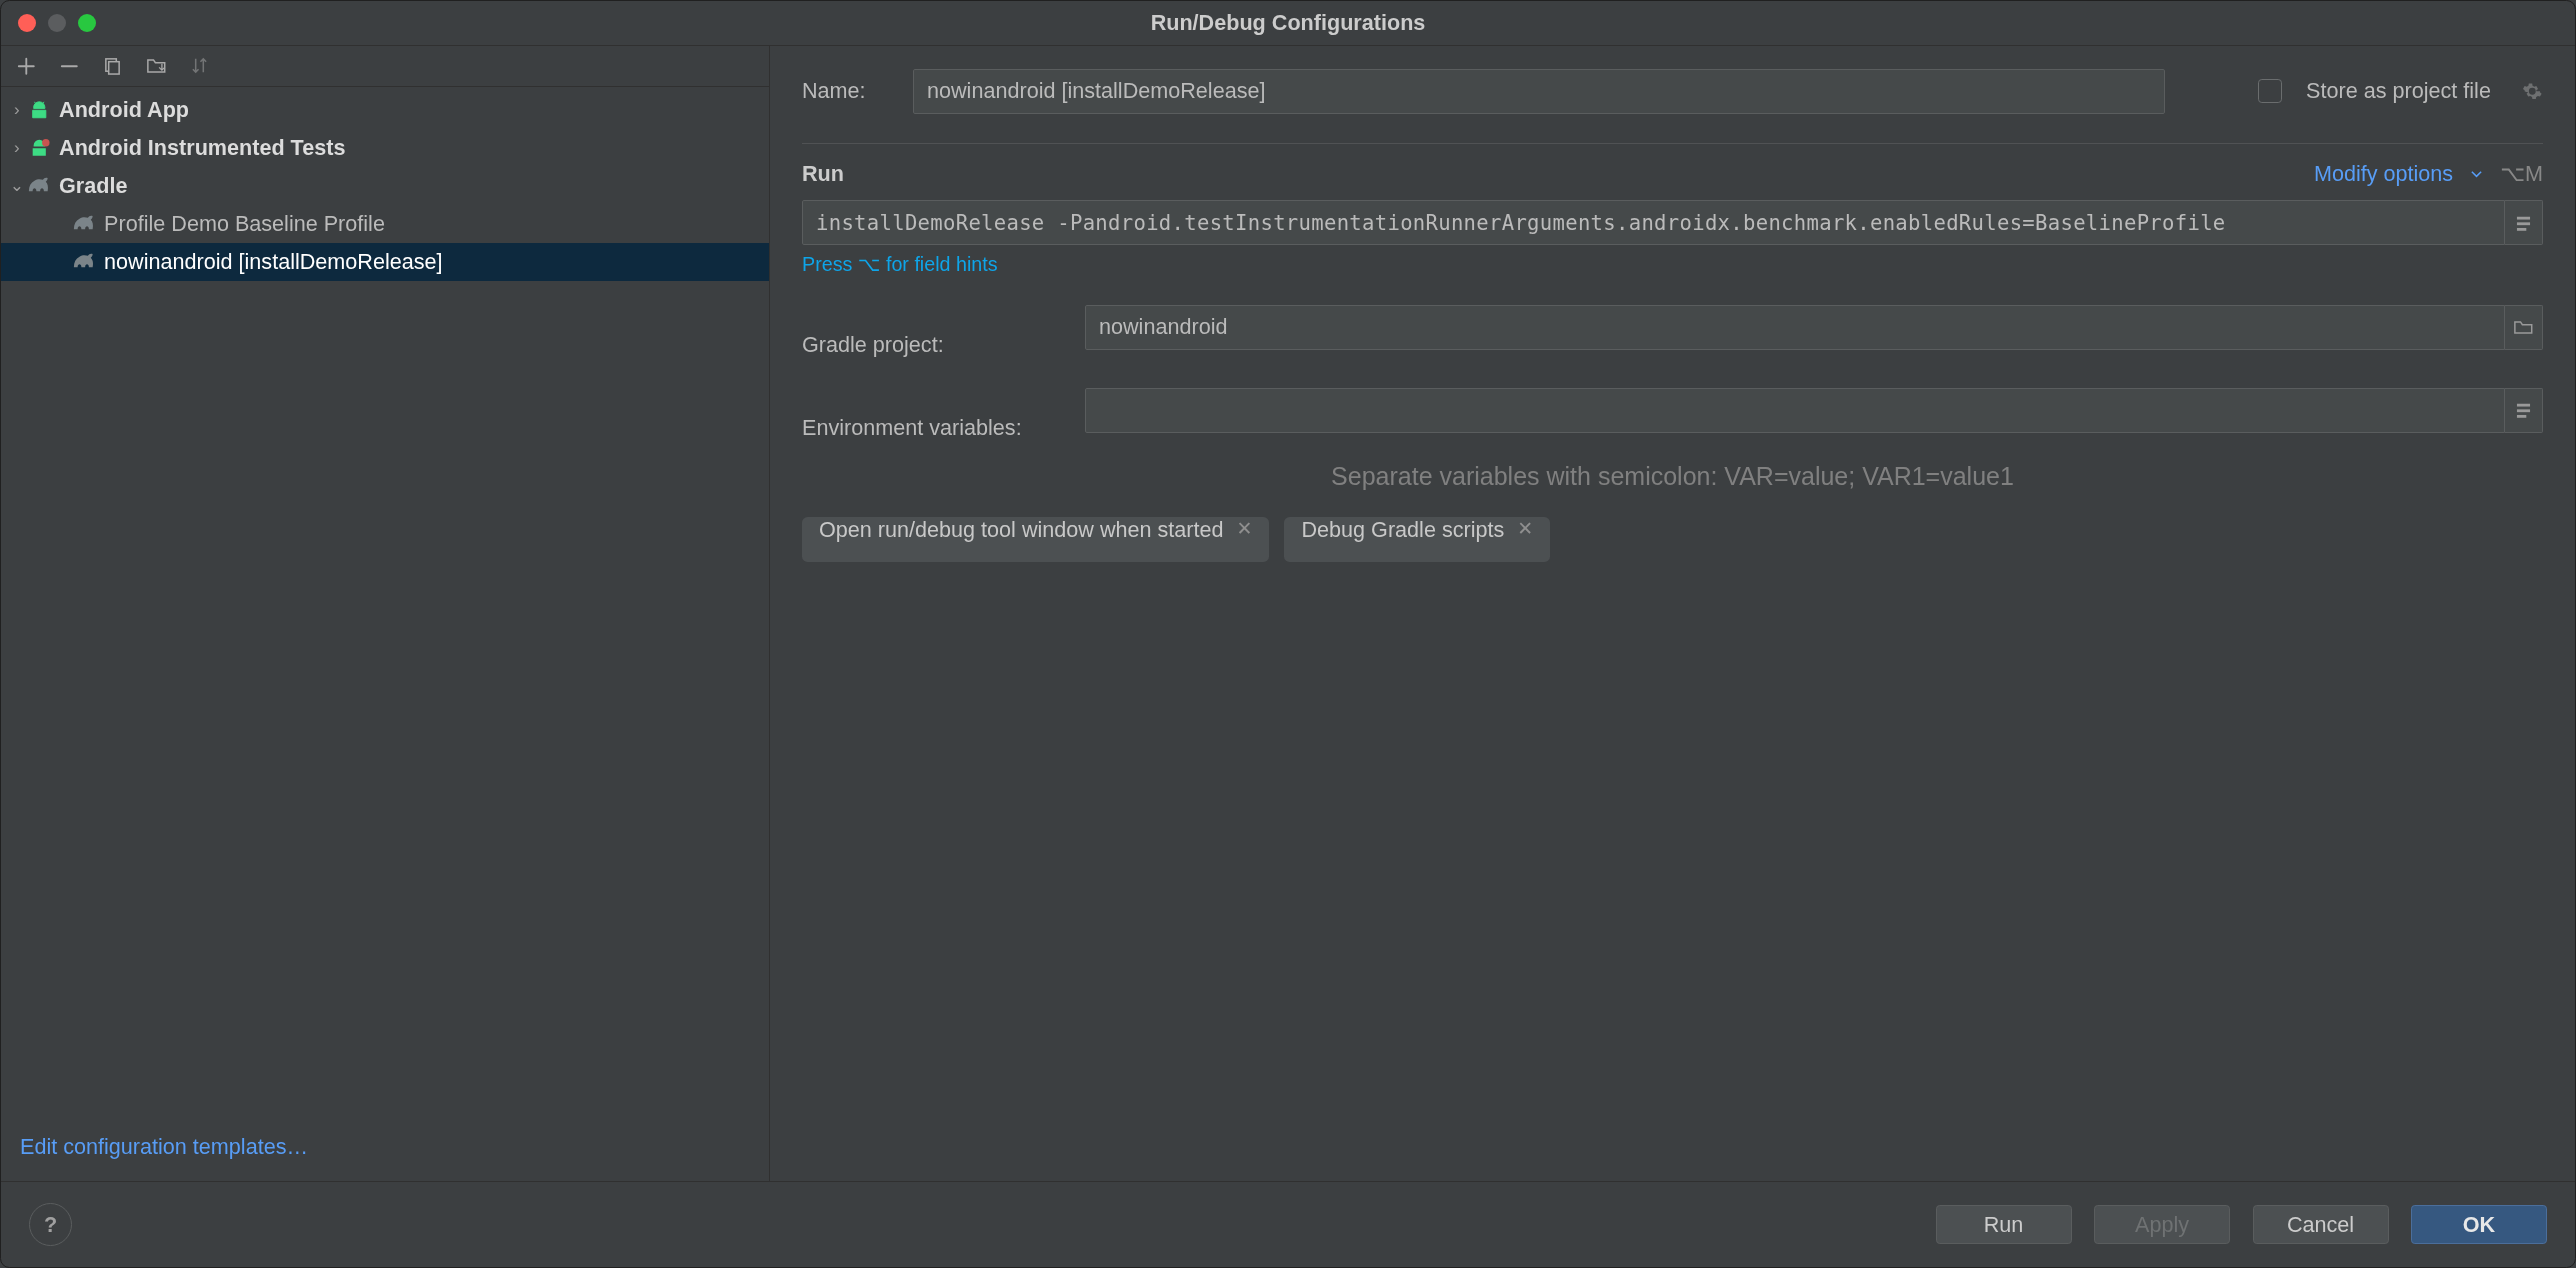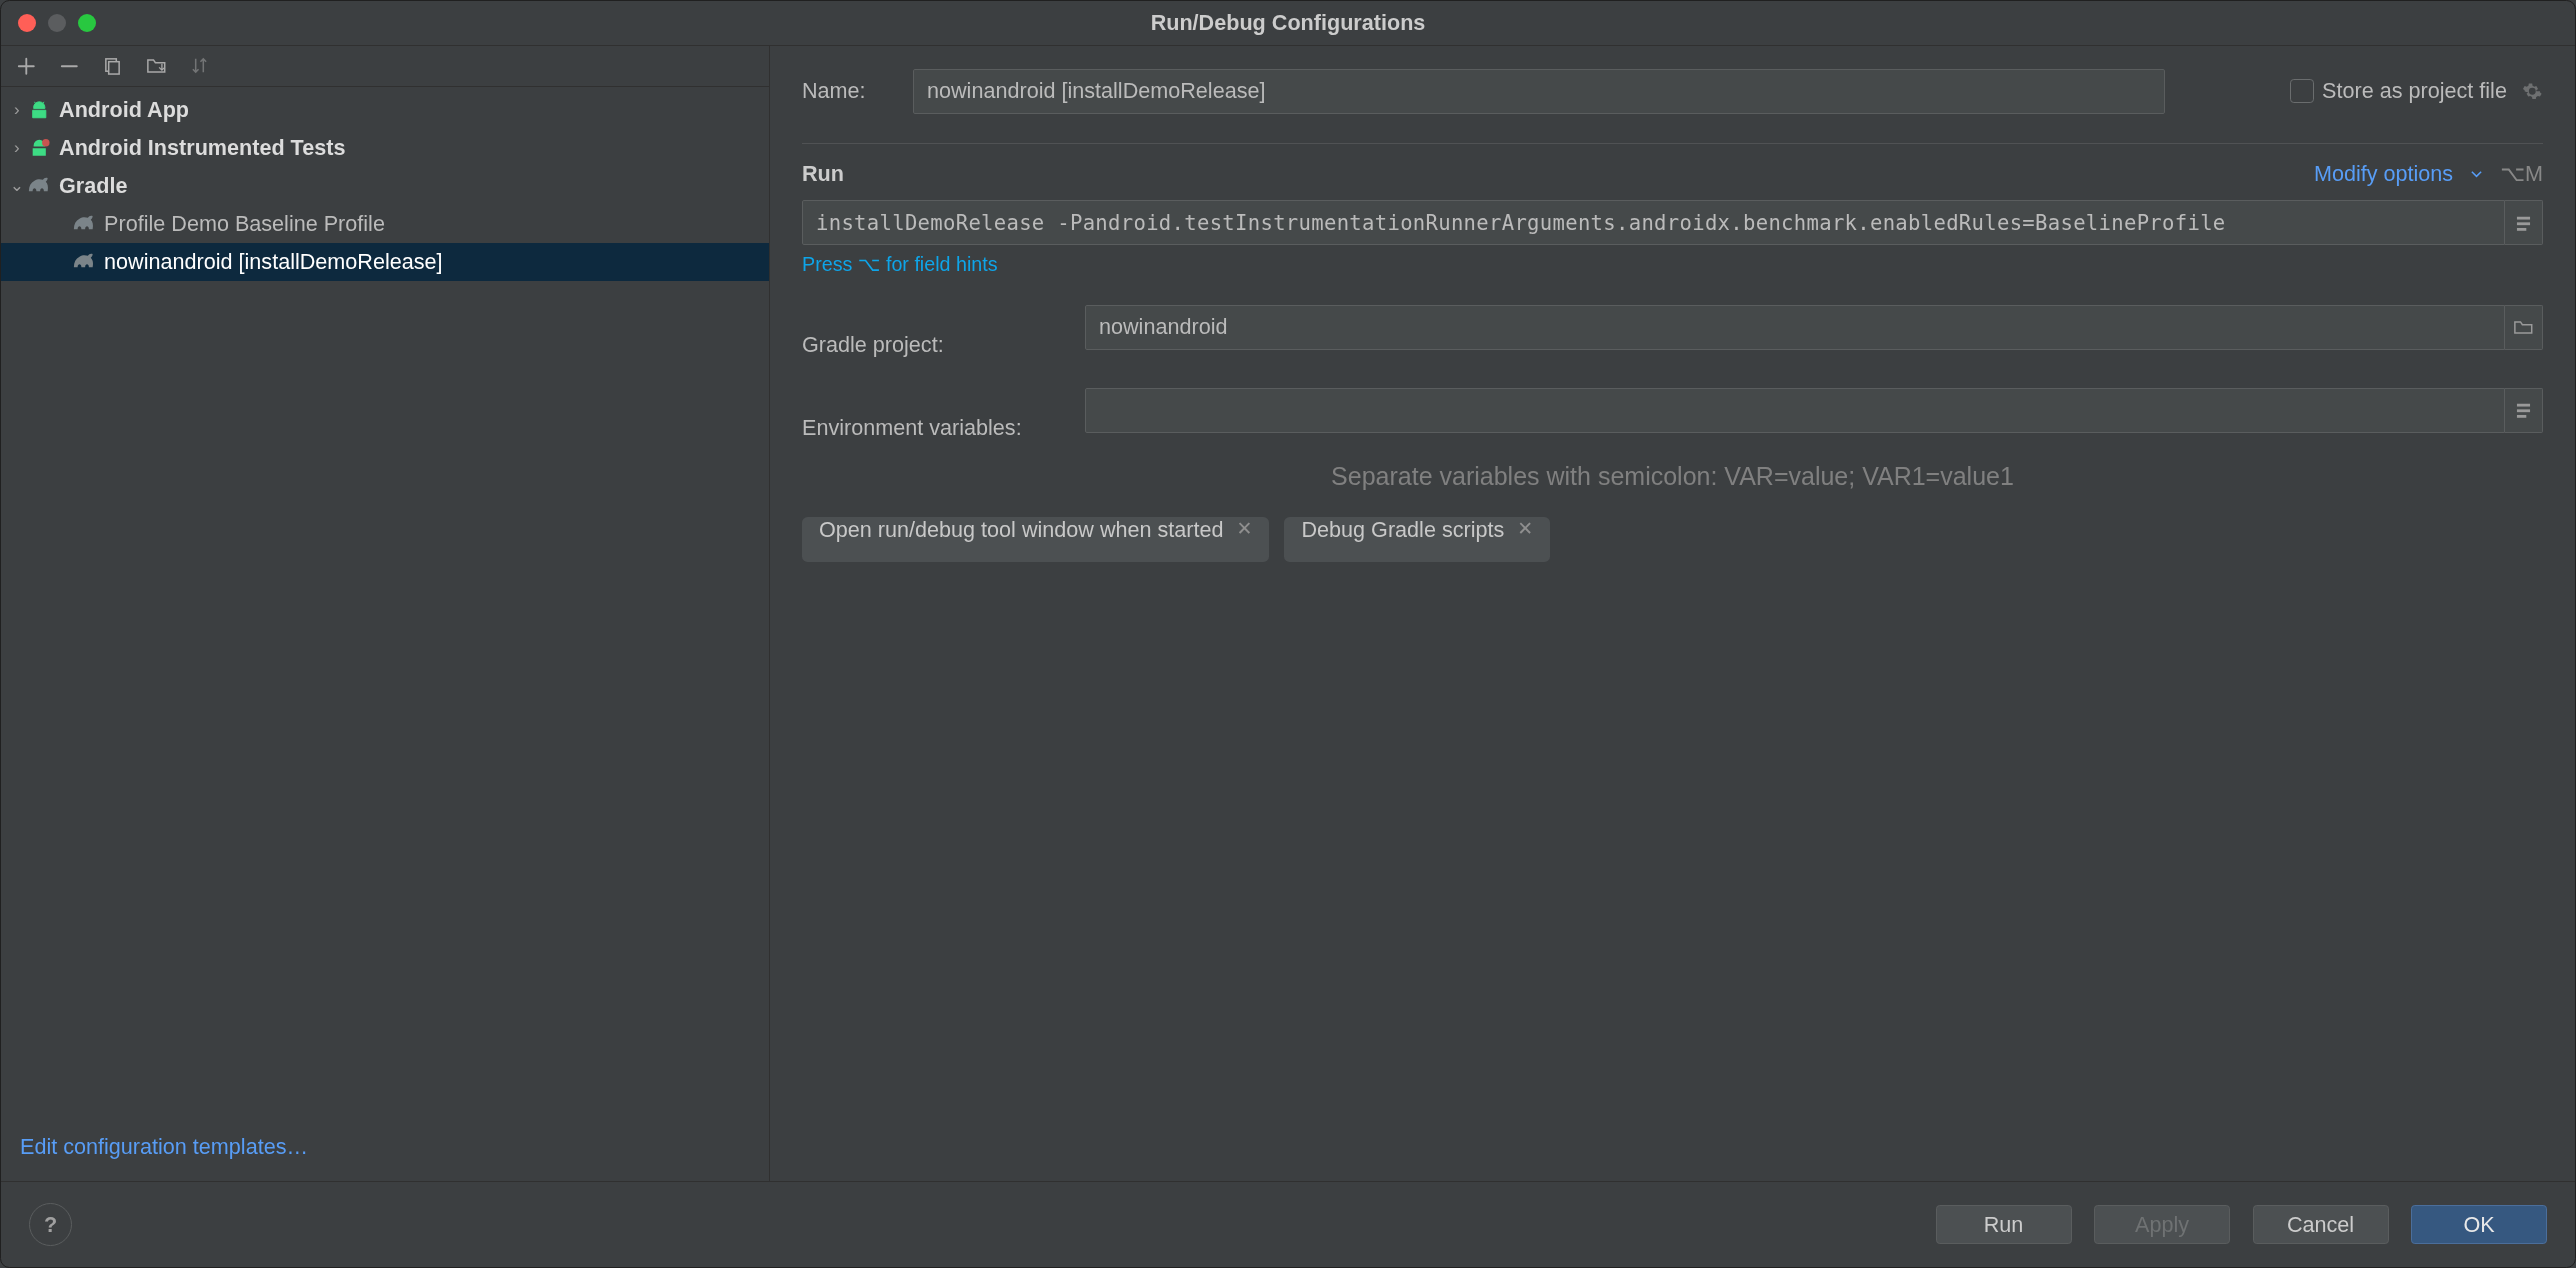--- a/index.html
+++ b/index.html
@@ -26,21 +26,21 @@
   .indent { width: 45px; }
   .tree-row b { font-weight: 700; color: #dcdcdc; }
   .edit-link { padding: 13px 19px 20.6px 19px; color: #589df6; cursor: pointer; }
   .main { flex: 1; display: flex; flex-direction: column; padding: 22.5px 32px 0 32px; overflow: hidden; }
   .row { display: flex; align-items: center; }
   .row.name { margin-bottom: 20.6px; }
   .label { width: 111px; }
   .label-wide { width: 283px; margin-top: 36px; }
   input.textfield { background: #45494a; border: 0.9px solid #5a5d5e; height: 45px; color: #bbbbbb; font-size: 21.6px; padding: 0 13px; border-radius: 1.9px; outline: none; }
   .name-input { width: 1252px; }
-  .store { margin-left: auto; display: flex; align-items: center; gap: 8px; }
+  .store { margin-left: auto; display: flex; align-items: center; gap: 24px; }
   .checkbox { width: 24.4px; height: 24.4px; border: 1.4px solid #6a6d6e; border-radius: 3.8px; background: #3c3f41; }
   .gear { font-size: 20.6px; color: #6e7071; margin-left: 7.5px; }
   .divider { height: 0.9px; background: #505254; margin: 9.4px 0 17px 0; }
   .section-header { display: flex; align-items: center; margin-bottom: 13px; }
   .sec-title { font-weight: 600; color: #cccccc; }
   .modify { margin-left: auto; color: #589df6; display: flex; align-items: center; gap: 17px; cursor: pointer; }
   .shortcut { margin-left: 17px; color: #888; }
   .run-field { display: flex; align-items: stretch; margin-bottom: 7.5px; }
   .run-input { flex: 1; background: #45494a; border: 0.9px solid #5a5d5e; height: 45px; color: #bbbbbb; font-family: ui-monospace, Menlo, monospace; font-size: 20.6px; padding: 0 13px; border-radius: 1.9px 0 0 1.9px; outline: none; letter-spacing: 0.3px; }
   .expand-btn { width: 38px; background: #45494a; border: 0.9px solid #5a5d5e; border-left: none; display:flex; align-items:center; justify-content:center; color:#9a9a9a; cursor:pointer; border-radius: 0 1.9px 1.9px 0; }
@@ -49,21 +49,21 @@
   .field-input { flex: 1; display:flex; }
   .env-hint { text-align: center; color: #808080; font-size: 25px; margin-bottom: 26px; }
   .chips { display: flex; gap: 15px; }
   .chip { background: #4c5052; border-radius: 5.6px; height: 45px; display: flex; align-items: flex-start; padding: 0 17px; color: #c8c8c8; gap: 13px; }
   .chip-x { color: #8f8f8f; font-size: 19px; cursor: pointer; }
   .footer { height: 86px; border-top: 0.9px solid #303030; display: flex; align-items: center; padding: 0 28px; }
   .help { width: 43px; height: 43px; border-radius: 50%; border: 1.4px solid #5a5d5e; display:flex; align-items:center; justify-content:center; color:#a0a0a0; font-weight:600; cursor:pointer; }
   .foot-btns { margin-left: auto; display: flex; gap: 22.5px; }
   .btn { width: 136px; height: 39px; border: 0.9px solid #5a5d5e; border-radius: 3.8px; background: #4c5052; color: #cccccc; display:flex; align-items:center; justify-content:center; cursor:pointer; }
   .btn.disabled { color: #6f7273; cursor: default; }
-  .btn.primary { background: #365880; border-color: #4b6e9b; color: #e8e8e8; }
+  .btn.primary { background: #365880; border-color: #4b6e9b; color: #e8e8e8; font-weight: bold; }
   svg { display:block; }
 </style>
 </head>
 <body>
 
 <div class="window">
   <div class="titlebar">
     <div class="traffic">
       <div class="dot red"></div>
       <div class="dot gray"></div>

